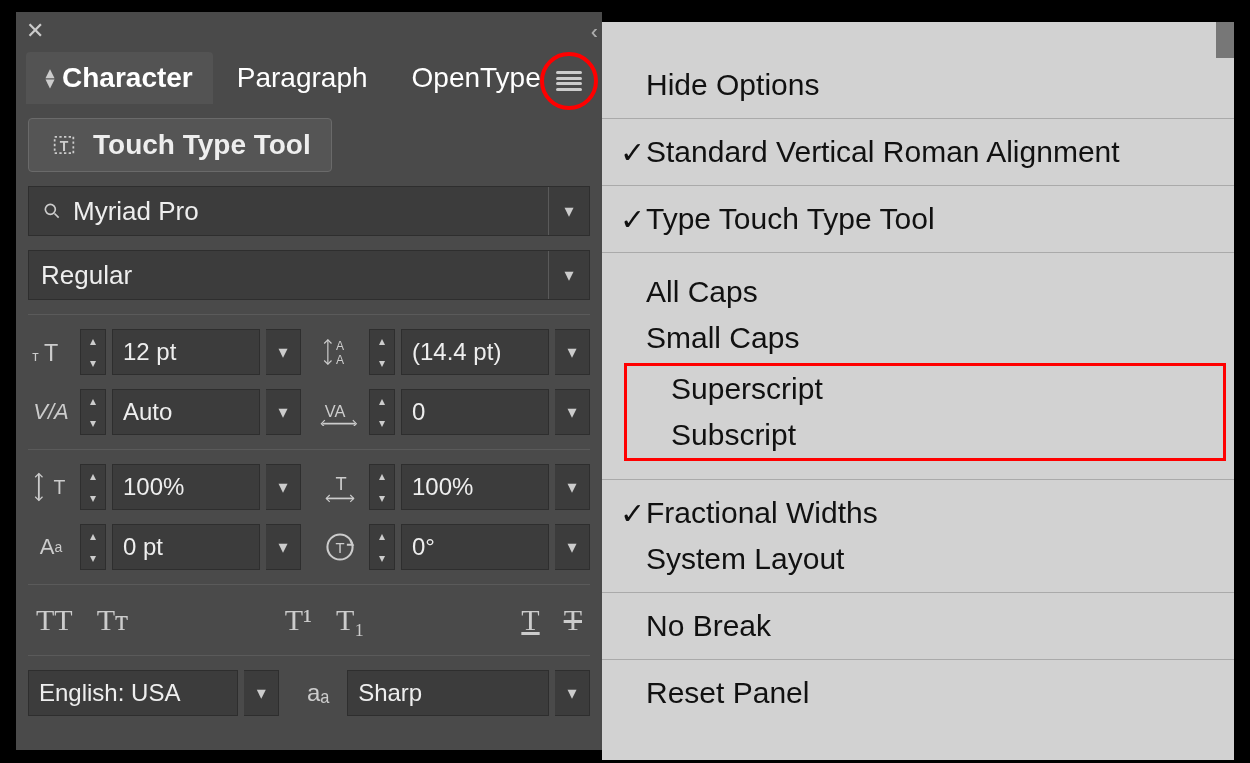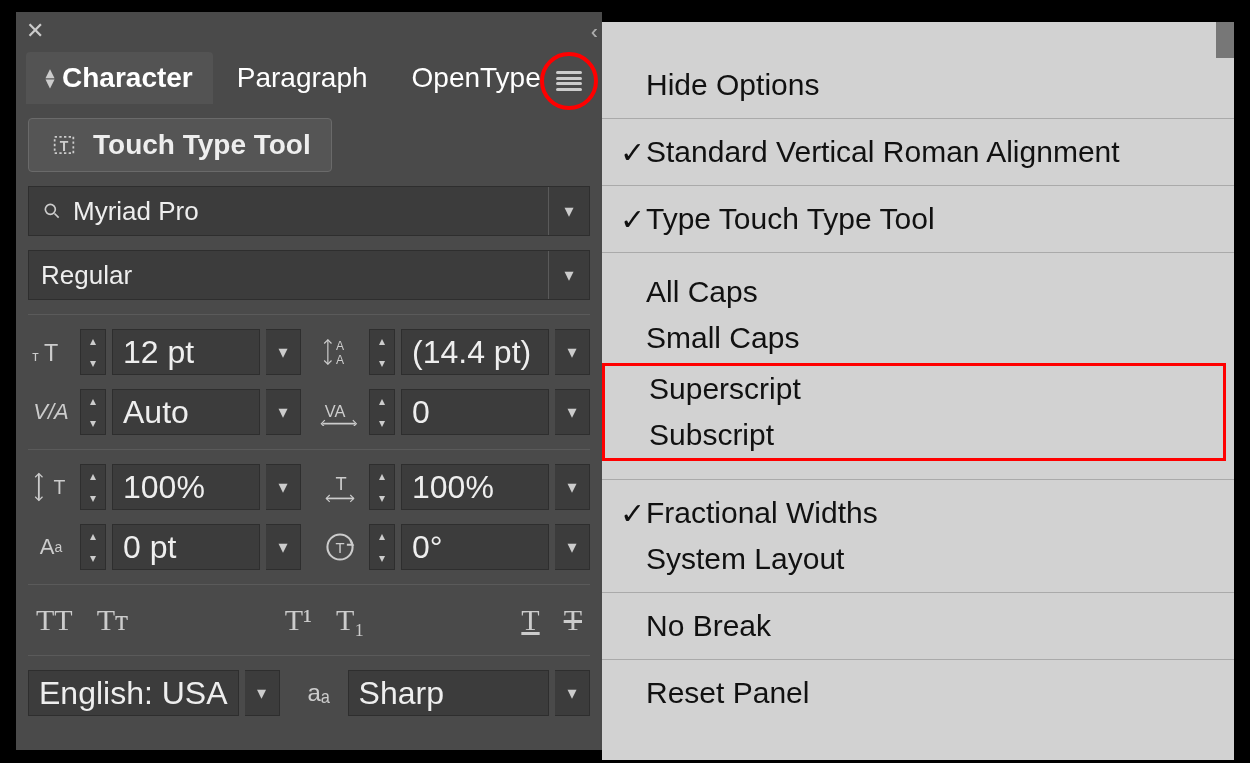--- a/index.html
+++ b/index.html
@@ -190,21 +190,21 @@
     font-size: 12px;
     color: #ccc;
   }
   .valuebox {
     background: #3c3c3c;
     border: 1px solid #2e2e2e;
     height: 44px;
     display: flex;
     align-items: center;
     padding: 0 10px;
-    font-size: 32px;
+    font-size: 24px;
     color: #eee;
     flex: 1;
     min-width: 0;
     overflow: hidden;
     white-space: nowrap;
   }
   .mini-caret {
     width: 34px;
     height: 44px;
     background: #3c3c3c;
@@ -262,21 +262,21 @@
   .menu-sep {
     height: 1px;
     background: #aaa;
     margin: 10px 0;
   }
   .menu-group {
     padding: 6px 0;
   }
   .red-box {
     border: 3px solid #ff0000;
-    margin: 2px 8px 2px 0;
+    margin: 2px 8px 2px 22px;
   }
   svg { display:block; }
   .chev { font-size: 18px; color:#ccc; }
 </style>
 </head>
 <body>
 
 <div class="frame">
 
   <div class="panel">

